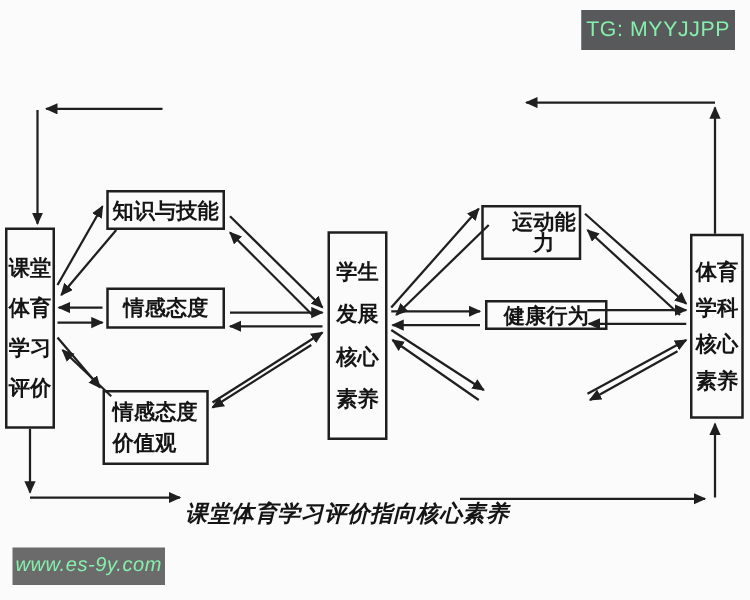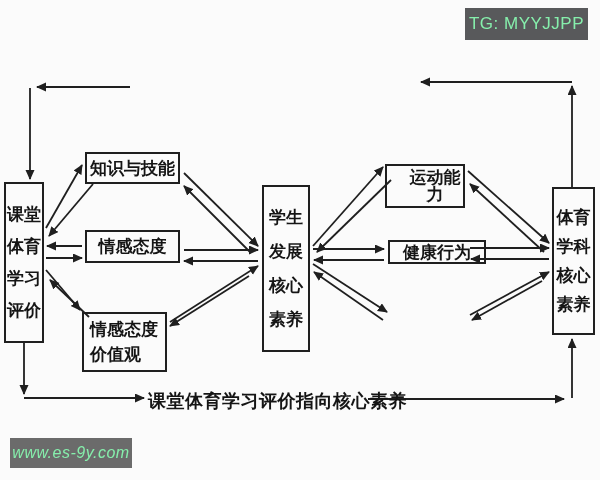--- a/index.html
+++ b/index.html
@@ -30,21 +30,21 @@
   .n-left{left:4px;top:182px;width:40px;height:161px;}
   .n-knowledge{left:85px;top:152px;width:95px;height:32px;}
   .n-process{left:85px;top:230px;width:95px;height:33px;}
   .n-emotion{left:82px;top:312px;width:85px;height:60px;font-size:17px;}
   .n-center{left:262px;top:185px;width:48px;height:167px;}
   .n-sport{left:385px;top:164px;width:80px;height:44px;padding-left:20px;}
   .n-health{left:388px;top:240px;width:98px;height:24px;}
   .n-moral{left:390px;top:315px;width:77px;height:24px;}
   .n-right{left:552px;top:187px;width:43px;height:148px;}
   .b-top{left:131px;top:76px;}
-  .b-bottom{left:148px;top:389px;}
+  .b-bottom{left:148px;top:399px;font-style:italic;}
 </style>
 </head>
 <body>
 
 <div class="stage">
 
   <svg class="lines-svg" viewBox="0 0 600 480" xmlns="http://www.w3.org/2000/svg">
     <defs>
       <marker id="ah" markerWidth="11" markerHeight="10" refX="9" refY="4.5" orient="auto" markerUnits="userSpaceOnUse">
         <path d="M0,0 L10,4.5 L0,9 z" fill="#1f1f1f"></path>

